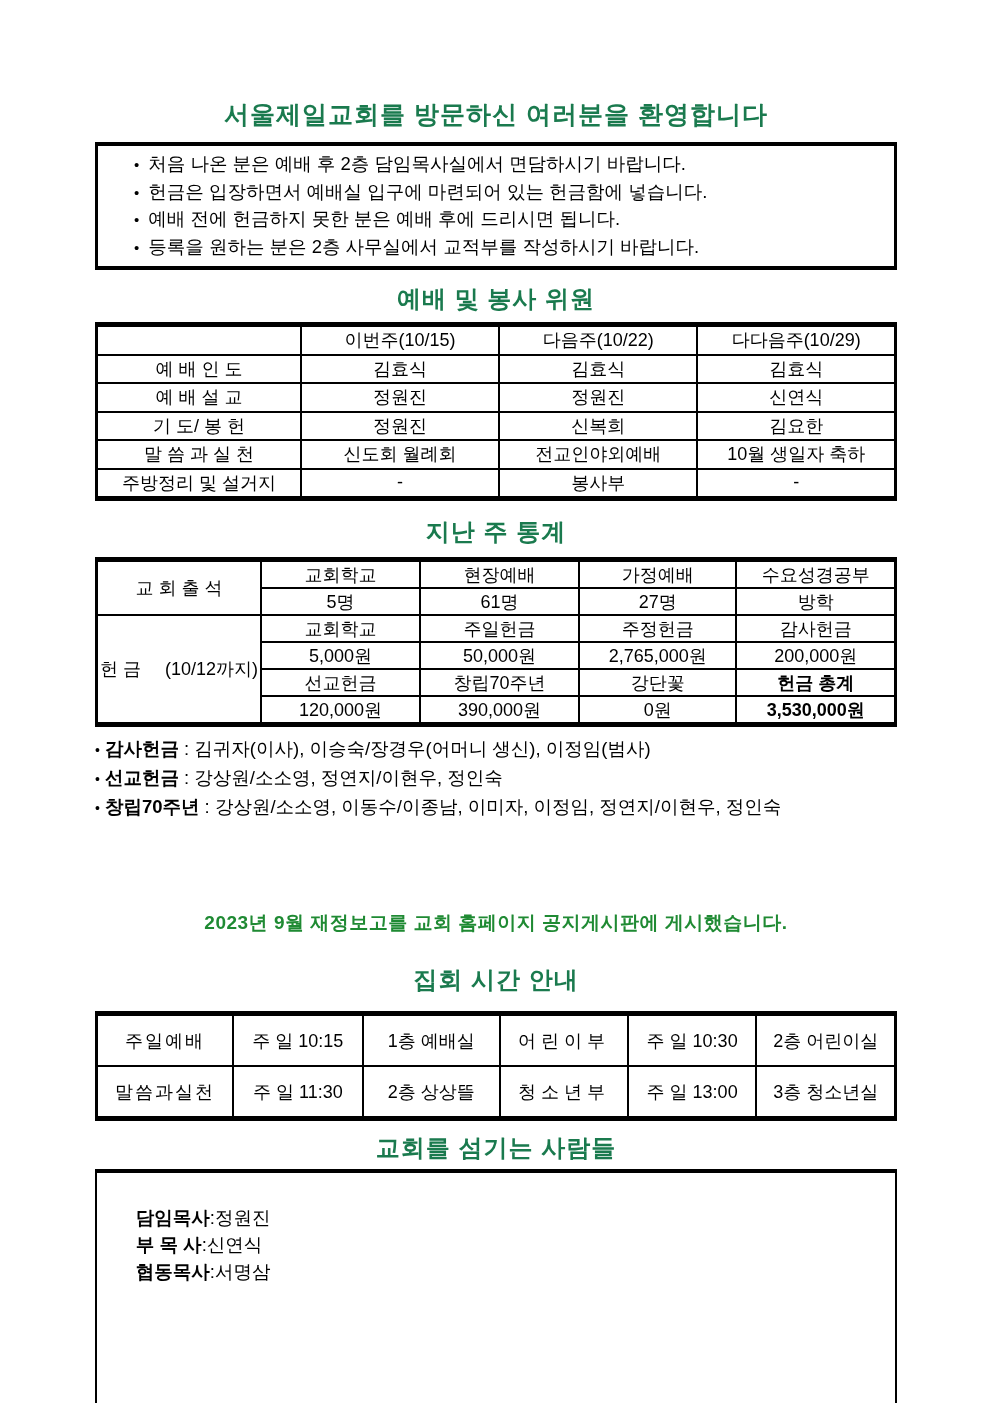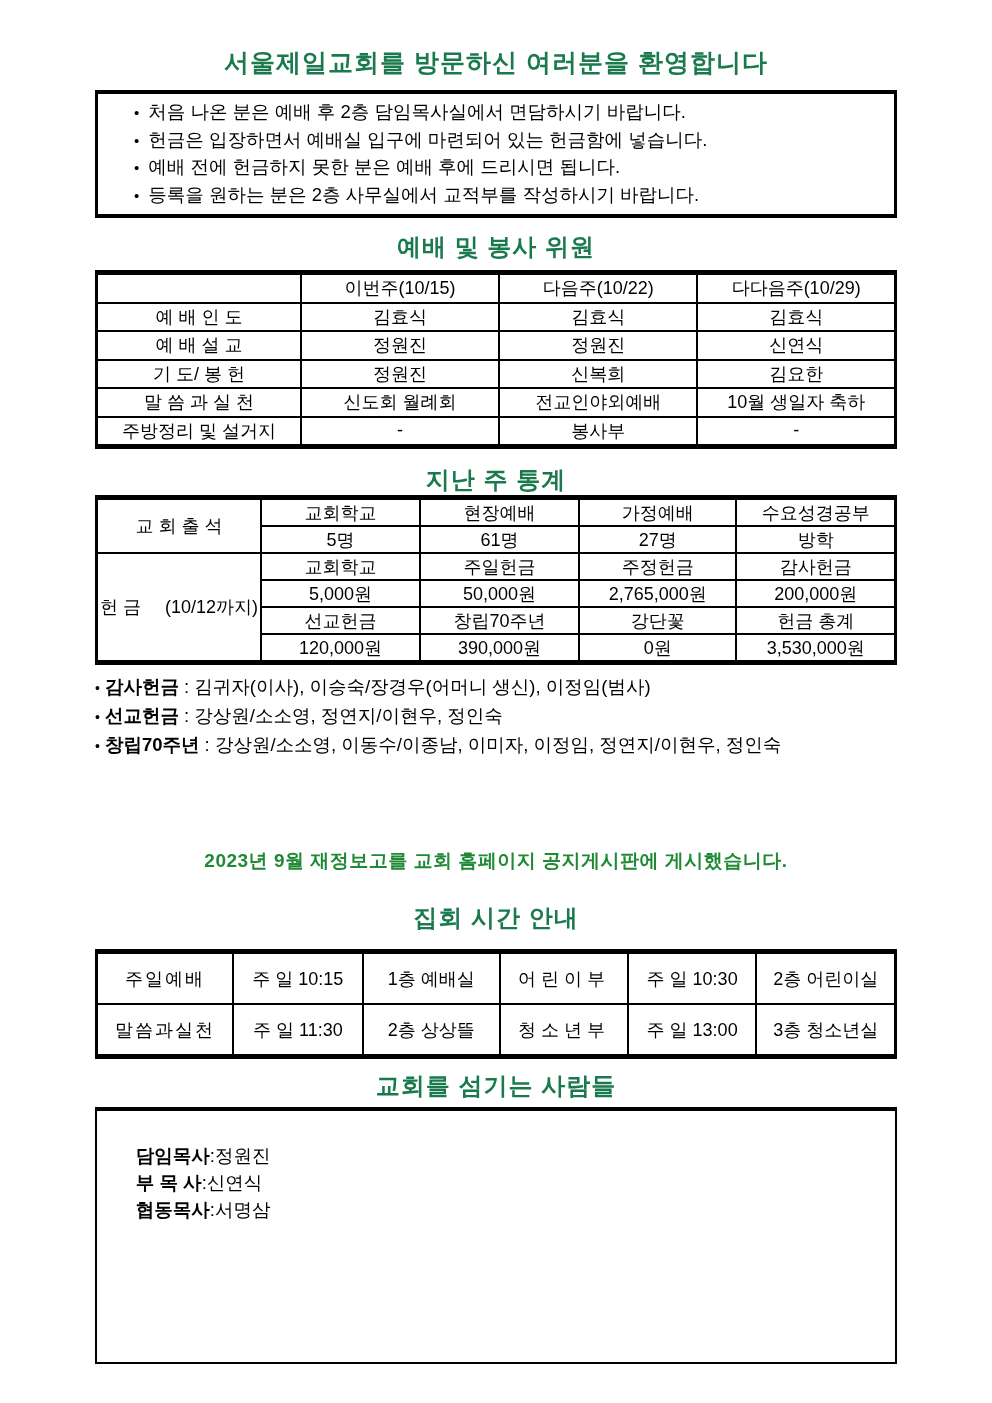--- a/index.html
+++ b/index.html
@@ -7,54 +7,54 @@
     --green2:#1f8a33;
   }
   html,body{margin:0;padding:0;background:#fff;}
   body{
     width:992px;height:1403px;overflow:hidden;
     font-family:"Liberation Sans",sans-serif;color:#000;
   }
   .content{width:802px;margin:0 auto;}
 
   .main-title{
-    margin:0;padding-top:46px;text-align:center;
+    margin:12px;padding-top:86px;text-align:center;
     font-size:25px;line-height:32px;font-weight:bold;color:var(--green);
     letter-spacing:1px;
   }
 
   .welcome-box{
     margin-top:12px;
     border:3px solid #000;border-top-width:4px;border-bottom-width:4px;
     padding:5px 6px 5px 36px;
   }
   .bullet-line{display:flex;align-items:baseline;font-size:18.5px;line-height:26.5px;}
   .bullet-line .dot{margin-right:9px;font-size:15px;}
 
   .section-title{
     text-align:center;color:var(--green);font-weight:bold;
     font-size:24px;line-height:30px;letter-spacing:1px;
   }
   .t-worship{margin:14px 0 8px;}
-  .t-stats{margin:16px 0 0;}
+  .t-stats{margin:16px 0 10px;}
   .t-schedule{margin:26px 0 16px;}
   .t-staff{margin:12px 0 6px;}
 
   table{
     width:100%;border-collapse:collapse;table-layout:fixed;
     border:3px solid #000;border-top-width:5px;border-bottom-width:5px;
   }
   td{
     border:2px solid #000;text-align:center;vertical-align:middle;
     font-size:18px;padding:0 2px;overflow:hidden;white-space:nowrap;
   }
   .worship-table td{height:26.5px;}
   .stats-table td{height:25px;}
   .schedule-table td{height:49px;}
-  .bold{font-weight:normal;}
+  .bold{font-weight:bold;}
 
   .vlabel{display:flex;flex-direction:row;align-items:center;justify-content:space-between;gap:13px;}
   .stack{line-height:20px;white-space:nowrap;}
   .ls2{letter-spacing:2px;}
   .ls5{letter-spacing:5px;}
 
   .notes{margin-top:8px;}
   .note-line{display:flex;align-items:baseline;font-size:18.5px;line-height:28px;white-space:pre;}
   .note-line .dot{margin-right:5px;font-size:14px;}
   .note-label{font-weight:bold;}

